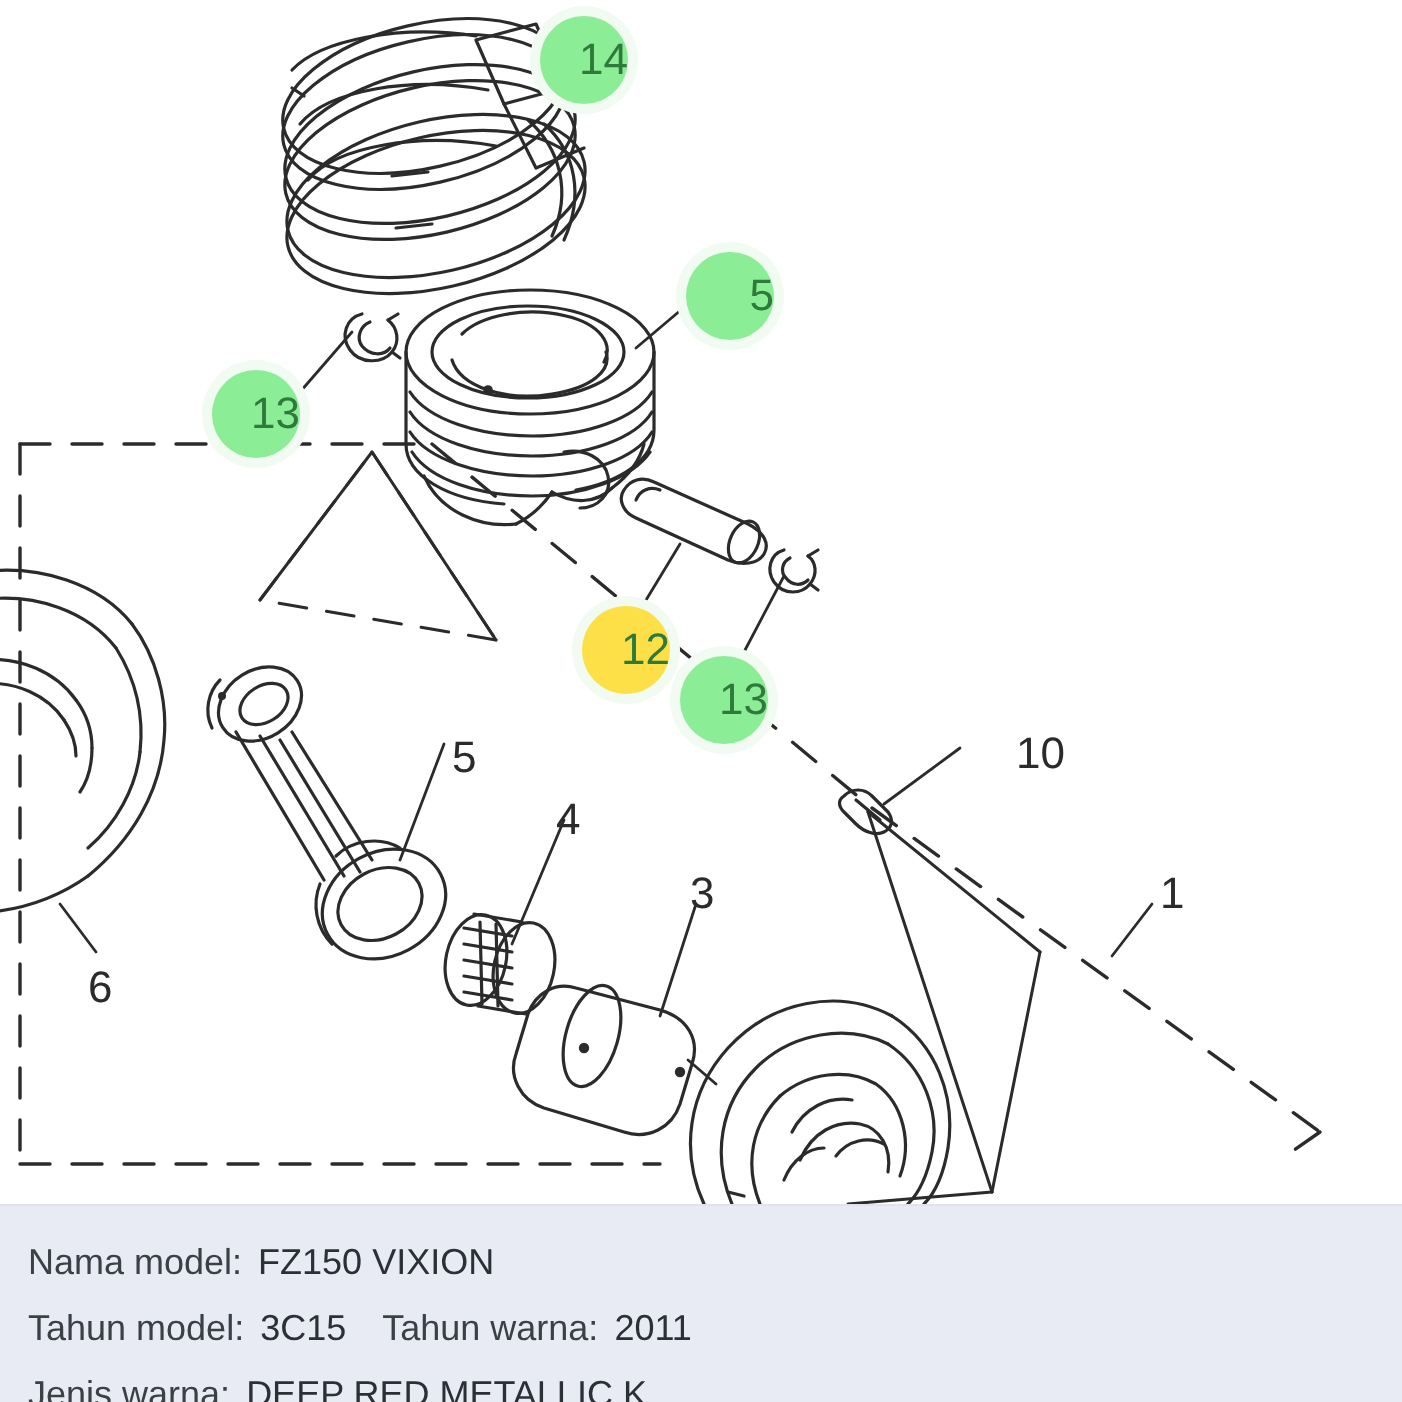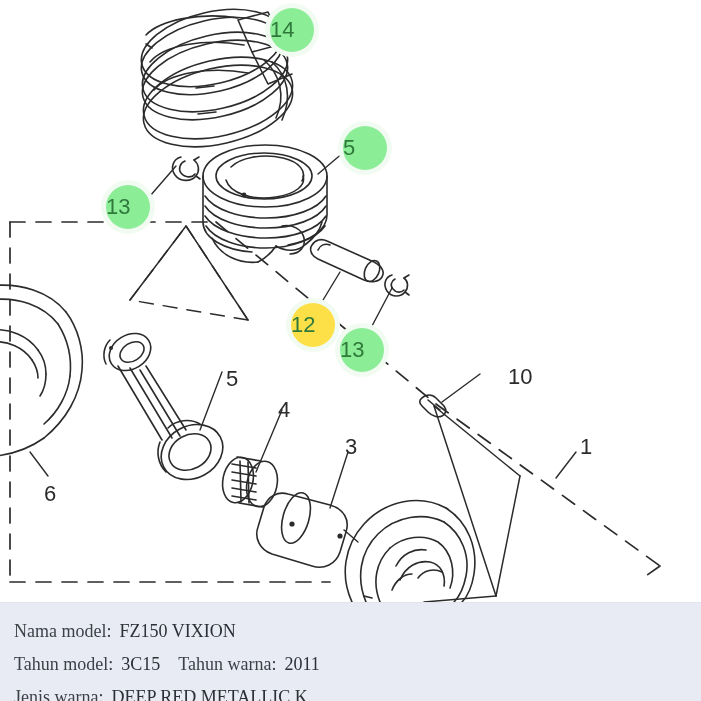--- a/index.html
+++ b/index.html
@@ -32,21 +32,21 @@
   #diagram-svg {
     position: absolute;
     left: 0; top: 0;
   }
   
   .badge {
     position: absolute;
     border-radius: 50%;
     display: flex;
     align-items: center;
-    justify-content: flex-start;
+    justify-content: flex-end;
     font-family: "Liberation Sans", sans-serif;
     font-weight: 400;
     line-height: 1;
     box-sizing: border-box;
     user-select: none;
   }
   .badge .badge-label { pointer-events: none; }
   
   #info-panel {
     position: absolute;
@@ -57,21 +57,21 @@
     background: #e8ebf4;
     border-top: 1px solid #dfe3ec;
     box-sizing: border-box;
     overflow: hidden;
   }
   .info-line {
     position: absolute;
     left: 14px;
     color: #3b3f46;
     font-size: 18px;
-    font-family: Liberation Serif, serif;
+    font-family: Liberation Sans, sans-serif;
     white-space: nowrap;
     text-align: center;
   }
   #info-line-1 { top: 18px; }
   #info-line-2 { top: 51px; }
   #info-line-3 { top: 84px; }
   .info-key { color: #3b3f46; }
   .info-val { color: #2b2f36; }
   .gap { display: inline-block; width: 8px; }
   .gap-wide { display: inline-block; width: 18px; }

